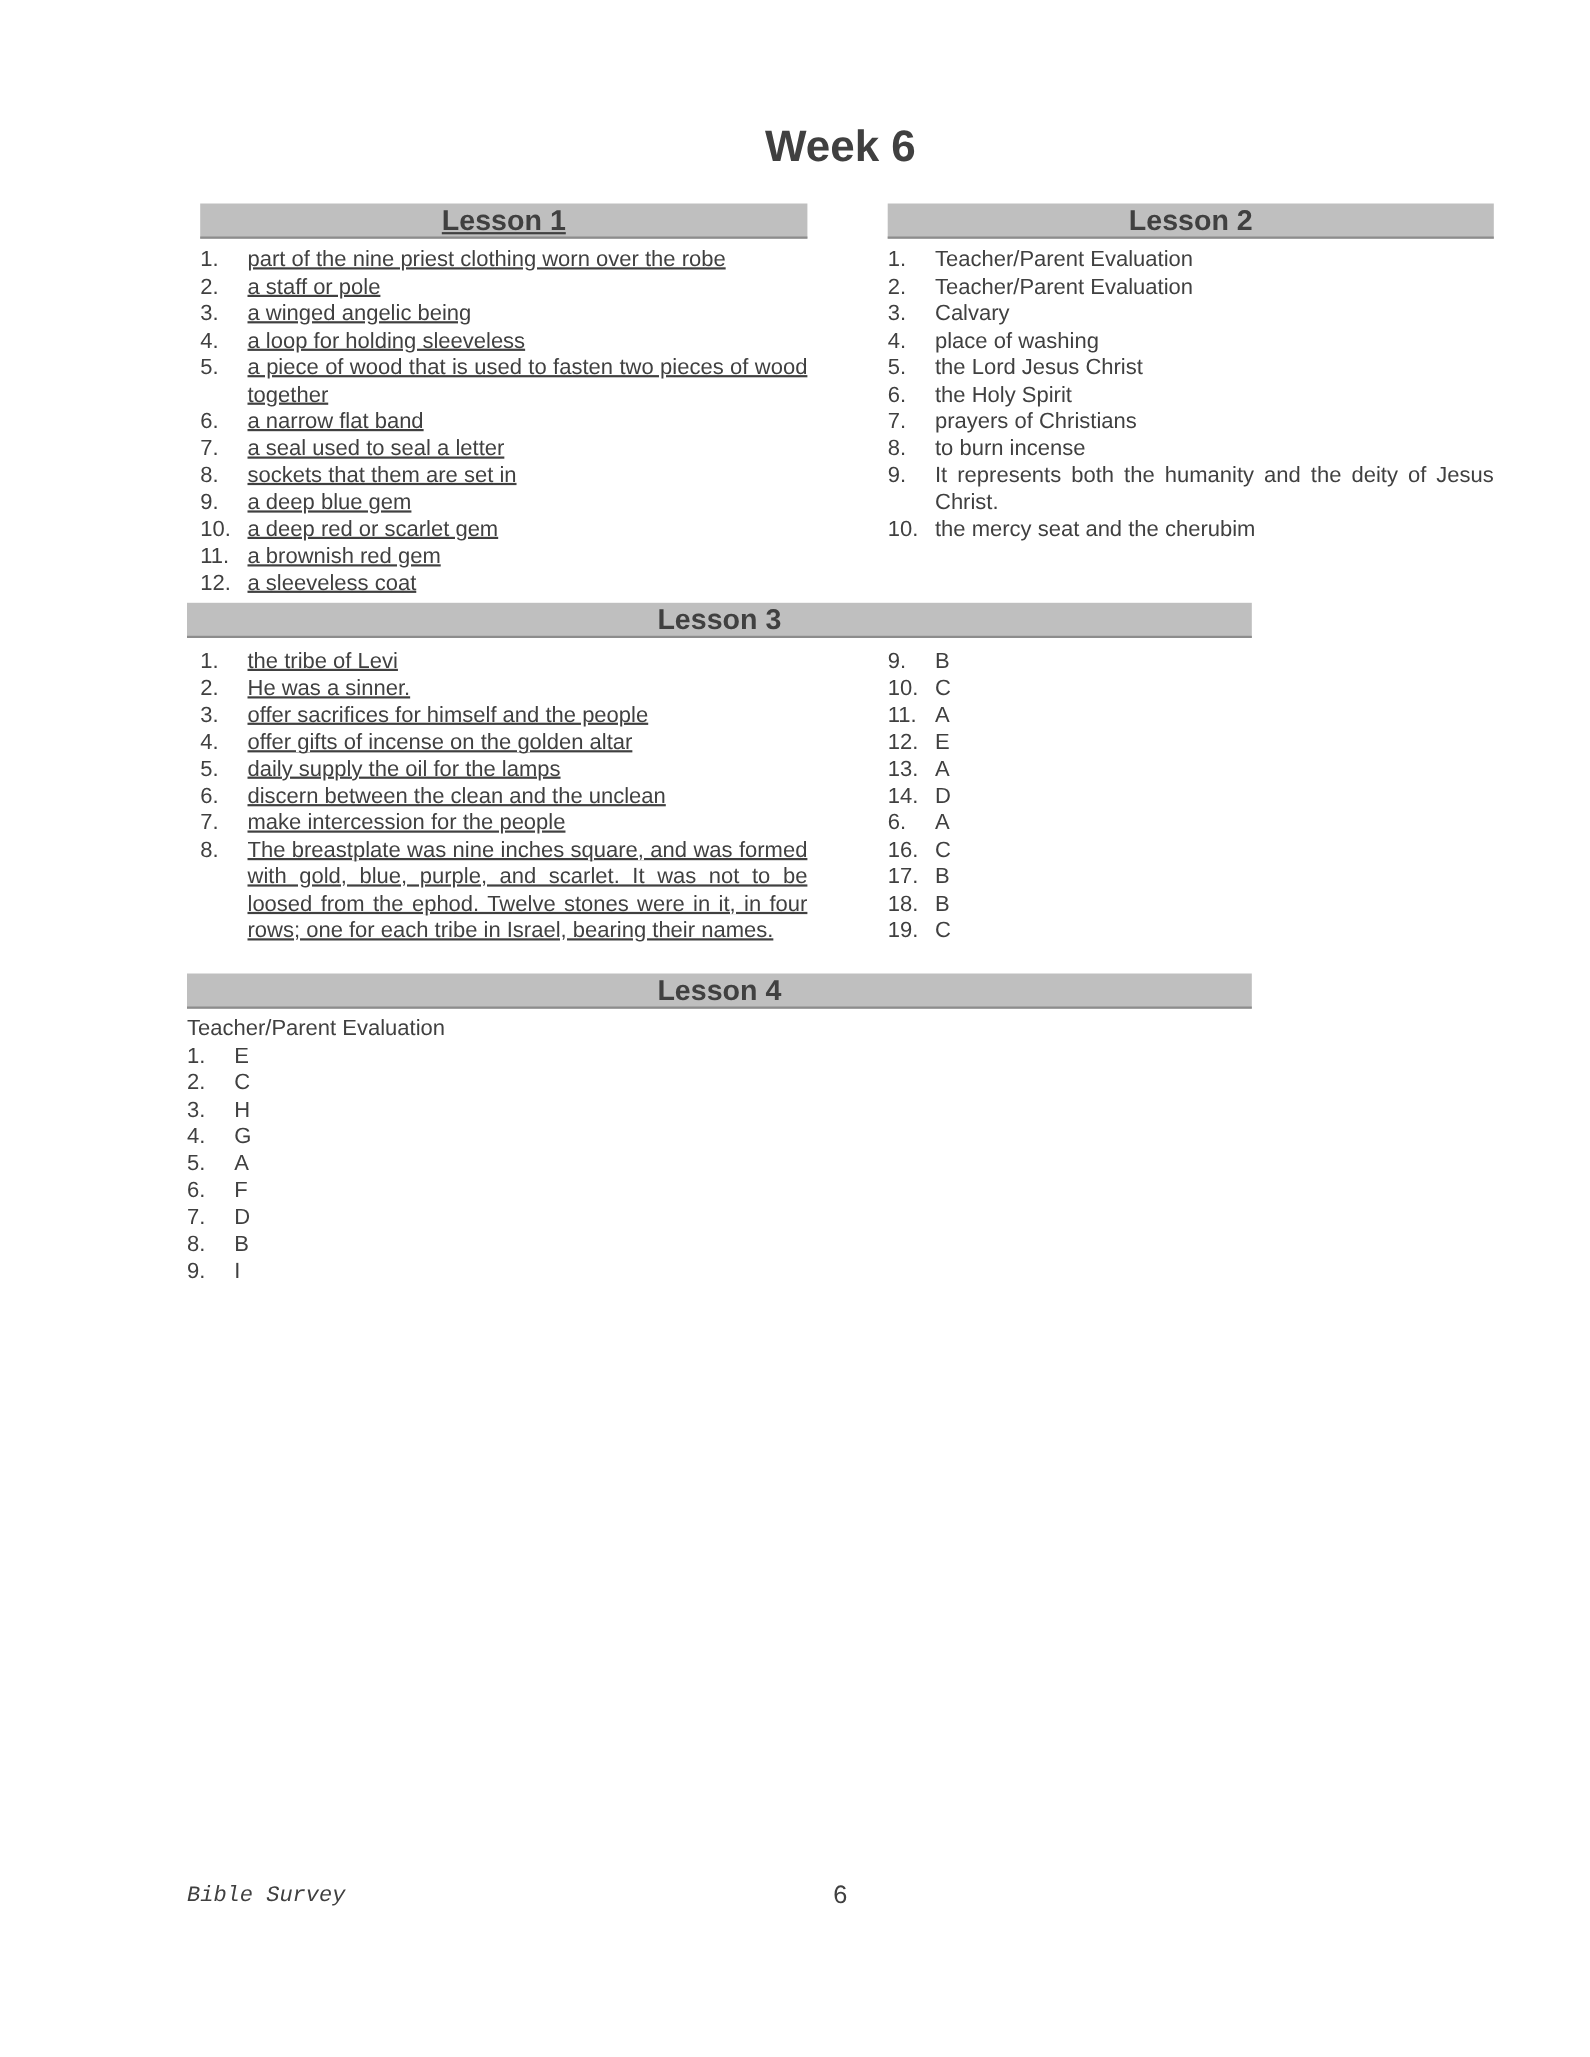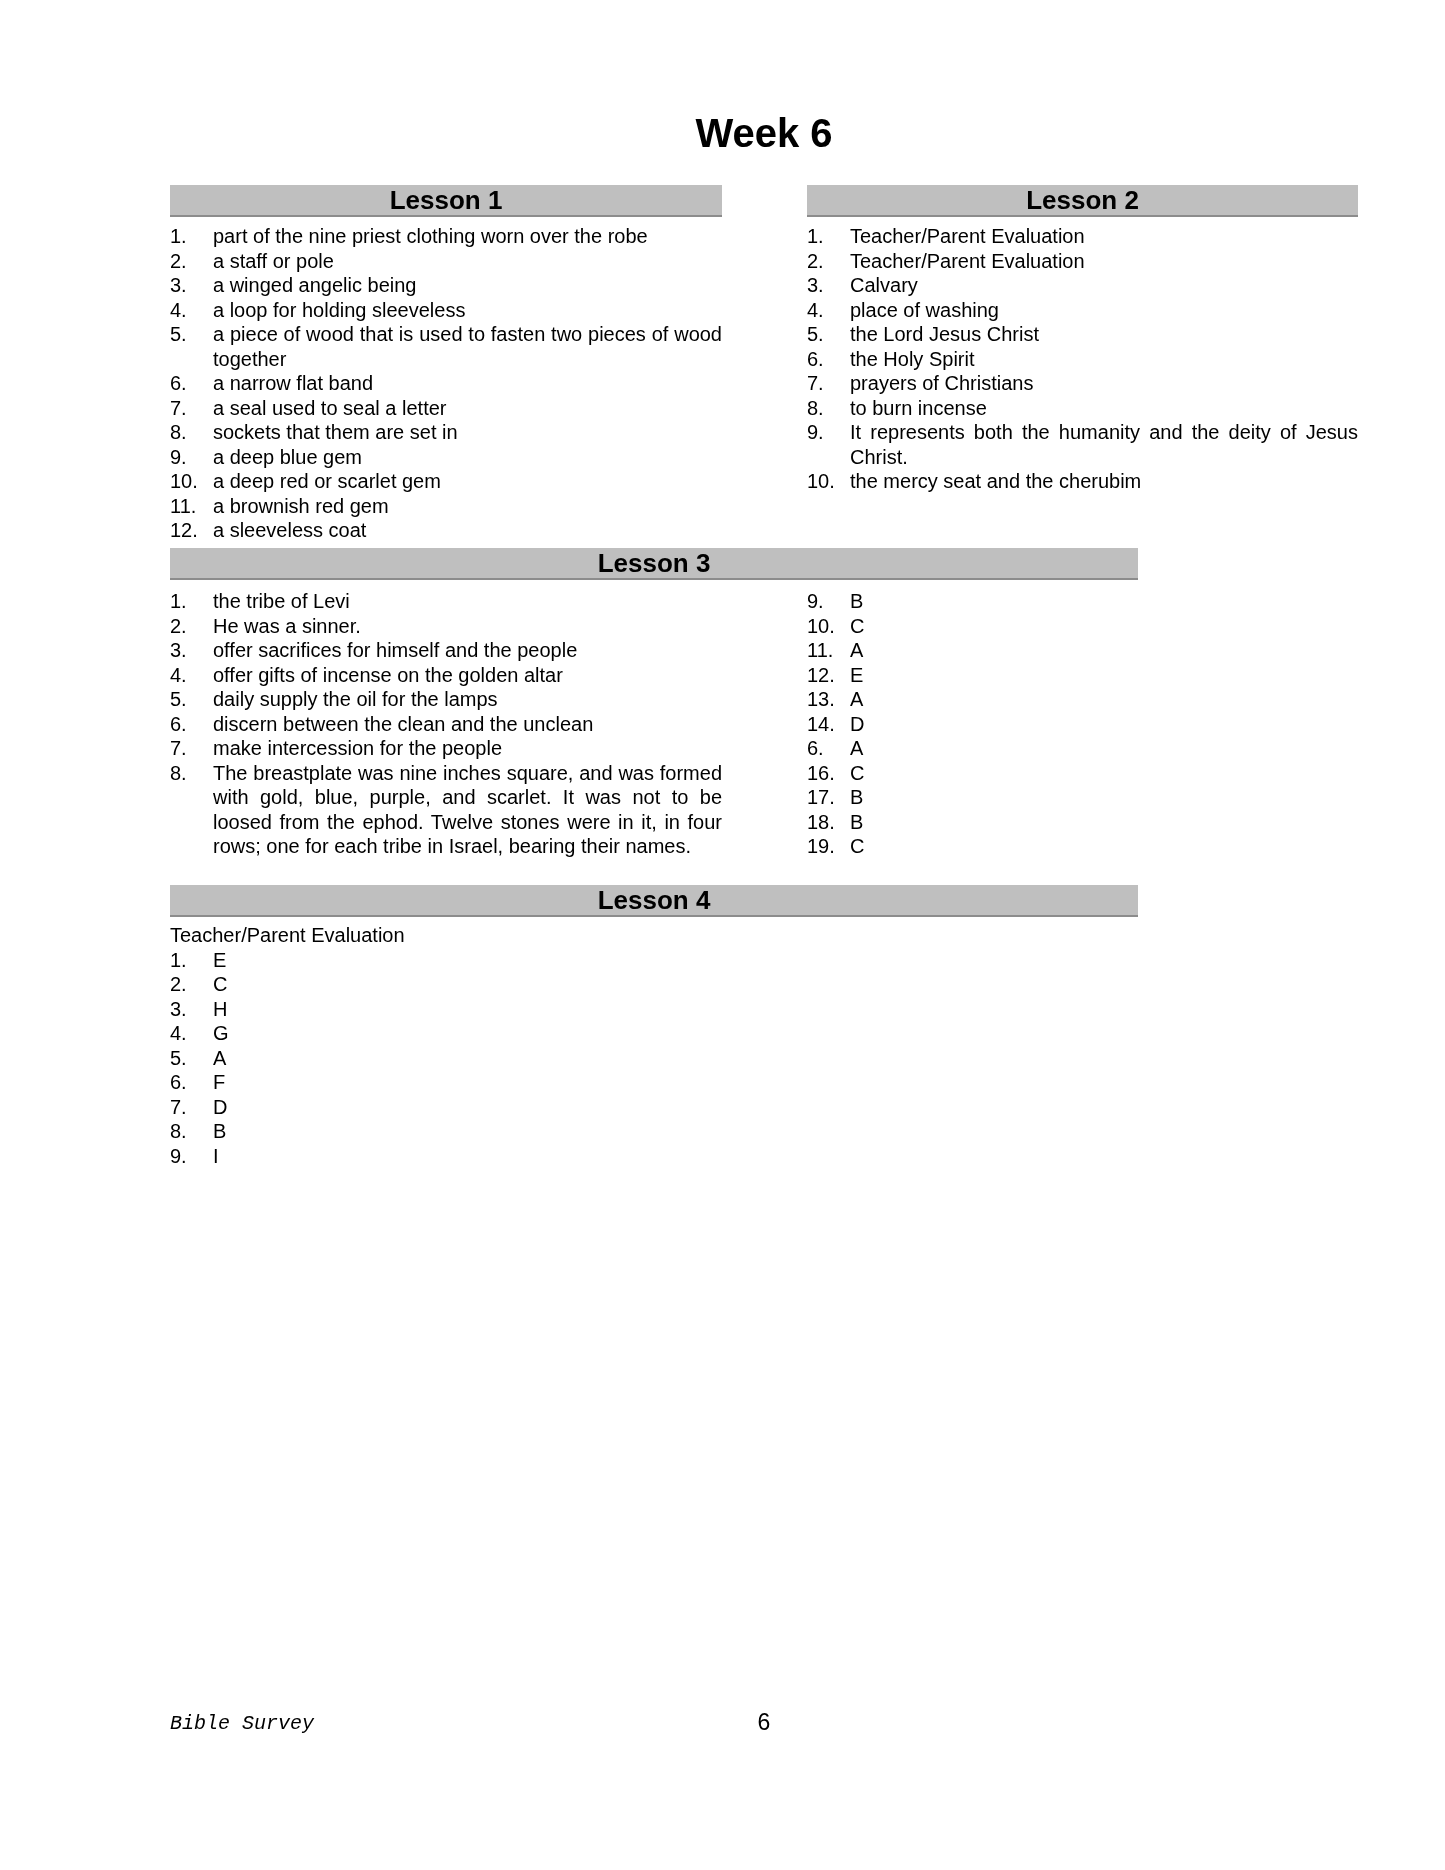--- a/index.html
+++ b/index.html
@@ -3,38 +3,38 @@
 <meta charset="utf-8">
 <style>
   html, body { margin: 0; padding: 0; background: #e8e8e8; }
   .page {
     position: relative;
     width: 1445px;
     height: 1870px;
     margin: 0 auto;
     background: #ffffff;
     font-family: "Liberation Sans", "DejaVu Sans", sans-serif;
-    color: #000000;
+    color: #404040;
     overflow: hidden;
   }
   .doc-title {
     position: absolute;
     top: 110px;
     left: 170px;
     width: 1188px;
     text-align: center;
     font-size: 40px;
     font-weight: 700;
     line-height: 46px;
   }
   .section { position: absolute; left: 170px; width: 968px; }
   .row1   { top: 185px; }
   .sec3   { top: 548px; }
   .sec4   { top: 885px; }
-  .col-left  { position: absolute; left: 0;    width: 552px; top: 0; }
+  .col-left  { position: absolute; left: 12px;    width: 552px; top: 0; text-decoration: underline; }
   .col-right { position: absolute; left: 637px; width: 551px; top: 0; }
   .bar {
     height: 30px;
     background: #bfbfbf;
     border-bottom: 2px solid #8c8c8c;
     text-align: center;
     font-size: 26px;
     font-weight: 700;
     line-height: 30px;
   }

